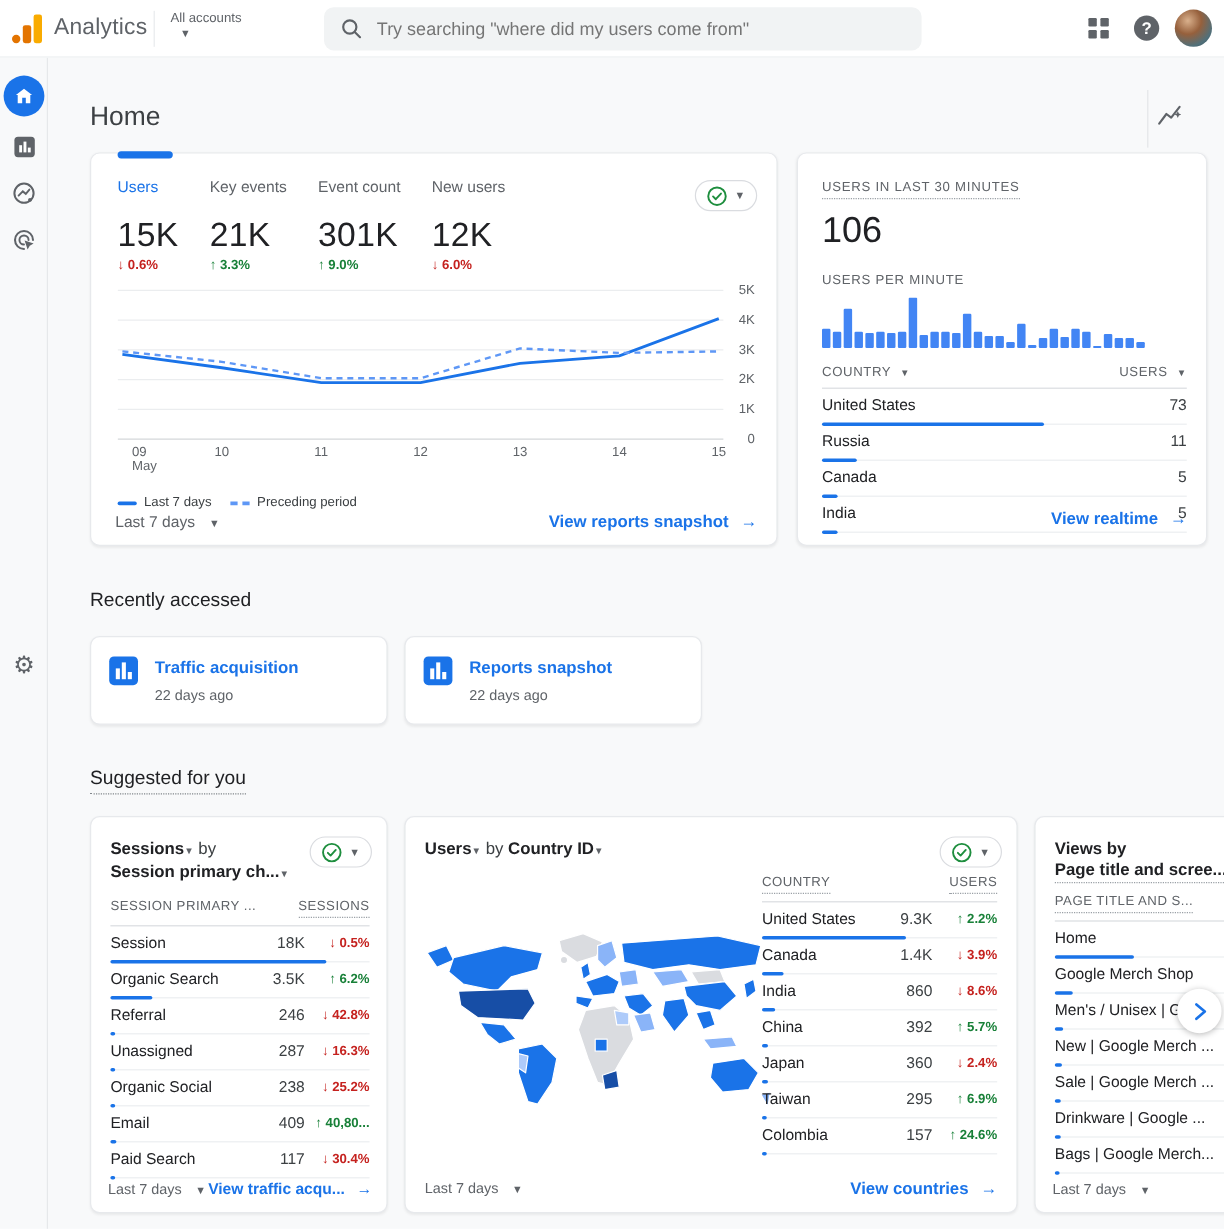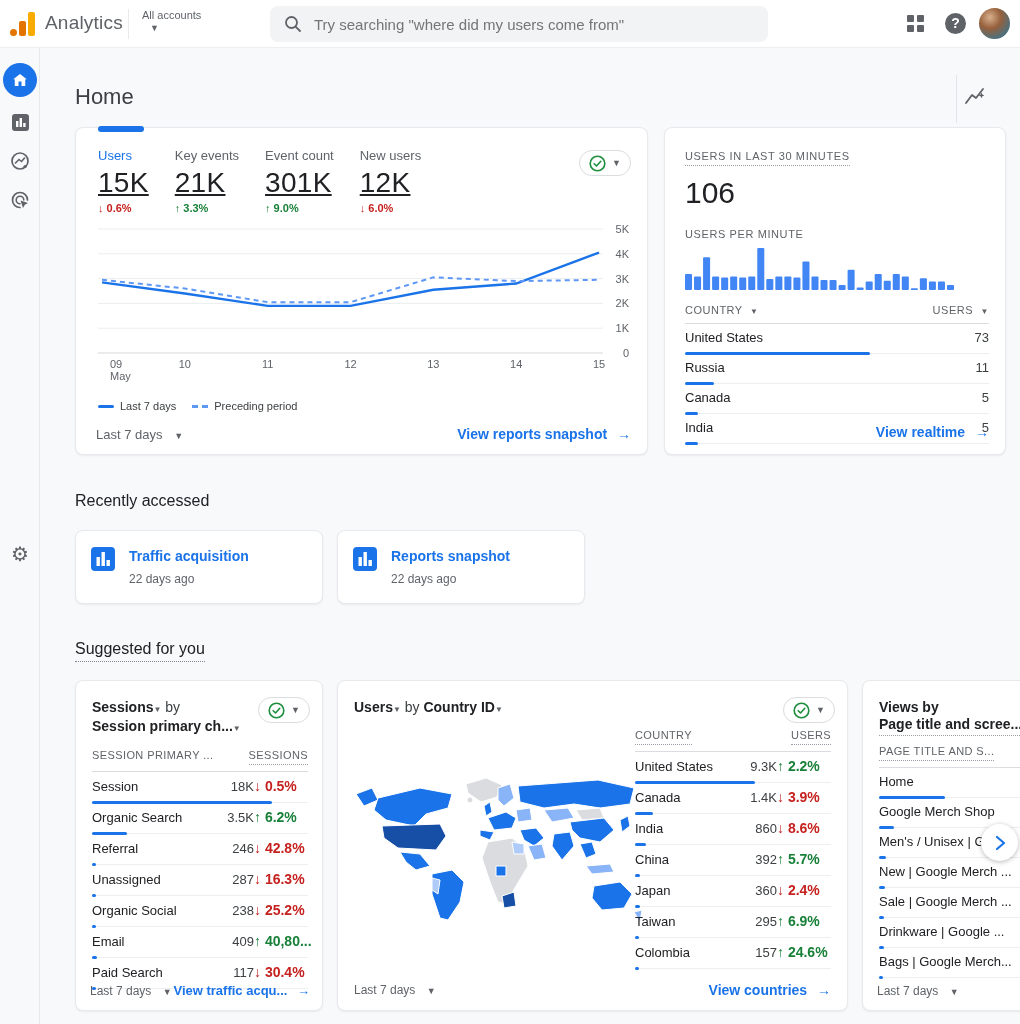--- a/index.html
+++ b/index.html
@@ -47,21 +47,21 @@
 
   .card { position:absolute; background:#fff; border:1px solid #e7e9ec; border-radius:8px;
     box-shadow:0 1px 2px rgba(60,64,67,.08); }
 
   
   .ov-card { left:35px; top:79px; width:573px; height:328px; }
   .ov-tab { position:absolute; left:22px; top:-2px; width:46px; height:6px; background:#1a73e8; border-radius:3px; }
   .ov-head { display:flex; gap:26px; padding:20px 20px 0 22px; }
   .metric .m-label { font-size:13px; color:#5f6368; }
   .metric.active .m-label { color:#1a73e8; }
-  .metric .m-value { font-size:28px; color:#202124; margin-top:4px; letter-spacing:.3px;text-decoration:underline; }
+  .metric .m-value { font-size:28px; color:#202124; margin-top:17px; letter-spacing:.3px; }
   .metric .m-delta { font-size:11px; margin-top:3px; font-weight:bold; }
   .up { color:#188038; } .down { color:#c5221f; }
   .check-pill { position:absolute; right:16px; top:22px; width:52px; height:26px; border:1px solid #dadce0;
     border-radius:14px; display:flex; align-items:center; justify-content:center; gap:6px; background:#fff; cursor:pointer; }
   .check-pill .caret { font-size:9px; color:#5f6368; }
   .ov-chart { position:relative; margin:10px 20px 0 22px; height:160px; }
   .y-col { position:absolute; left:505px; top:0; width:26px; }
   .y-col div { position:absolute; right:0; font-size:11px; color:#5f6368; }
   .x-row { position:absolute; left:0; top:134px; width:505px; height:26px; }
   .x-row div { position:absolute; font-size:11px; color:#5f6368; transform:translateX(-50%); text-align:center; }
@@ -85,21 +85,21 @@
   .rt-value { font-size:30px; margin-top:10px; color:#202124; }
   .rt-chart-label { font-size:11px; color:#5f6368; letter-spacing:.6px; margin-top:18px; }
   .rt-bars { margin-top:8px; display:block; }
   .t-head { display:flex; justify-content:space-between; font-size:11px; color:#5f6368;
     letter-spacing:.5px; padding-bottom:7px; border-bottom:1px solid #dadce0; margin-top:14px; }
   .t-head .sort-caret { font-size:8px; margin-left:4px; }
   .trow { position:relative; display:flex; align-items:center; border-bottom:1px solid #eceef0;
     padding:6px 0 8px; font-size:13px; color:#202124; cursor:default; }
   .trow-name { flex:1; white-space:nowrap; overflow:hidden; }
   .trow-val { width:42px; text-align:right; color:#3c4043; }
-  .trow-delta { width:54px; text-align:left; font-size:14px; font-weight:bold; white-space:nowrap; }
+  .trow-delta { width:54px; text-align:right; font-size:11px; font-weight:bold; white-space:nowrap; }
   .trow-bar { position:absolute; left:0; bottom:-2px; height:3px; background:#1a73e8; border-radius:2px; z-index:1; }
   .rt-link { position:absolute; right:16px; bottom:14px; }
 
   
   .sec-title { position:absolute; font-size:16px; color:#202124; }
   .recent-card { width:248px; height:74px; display:flex; padding:15px 14px; gap:13px; cursor:pointer; }
   .report-ic { width:26px; height:26px; flex:none; }
   .rc-title { font-size:14px; color:#1a73e8; font-weight:bold; margin-top:2px; }
   .rc-time { font-size:12px; color:#5f6368; margin-top:8px; }
 

